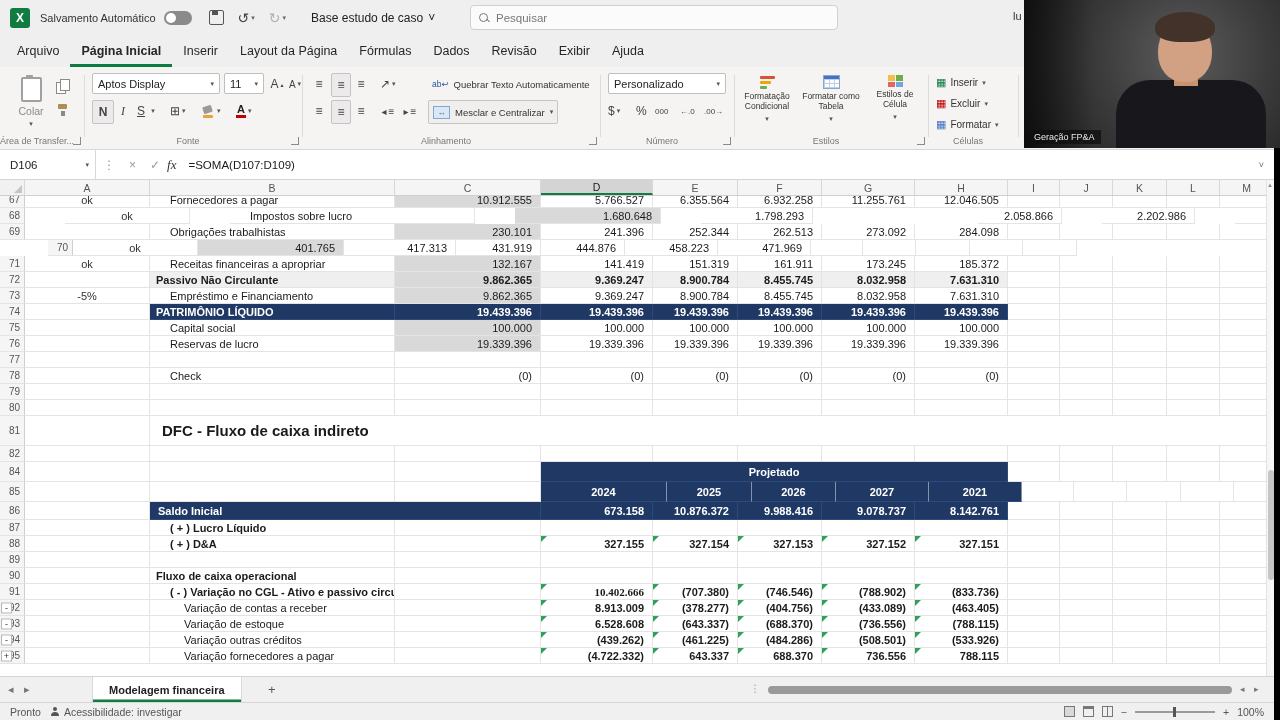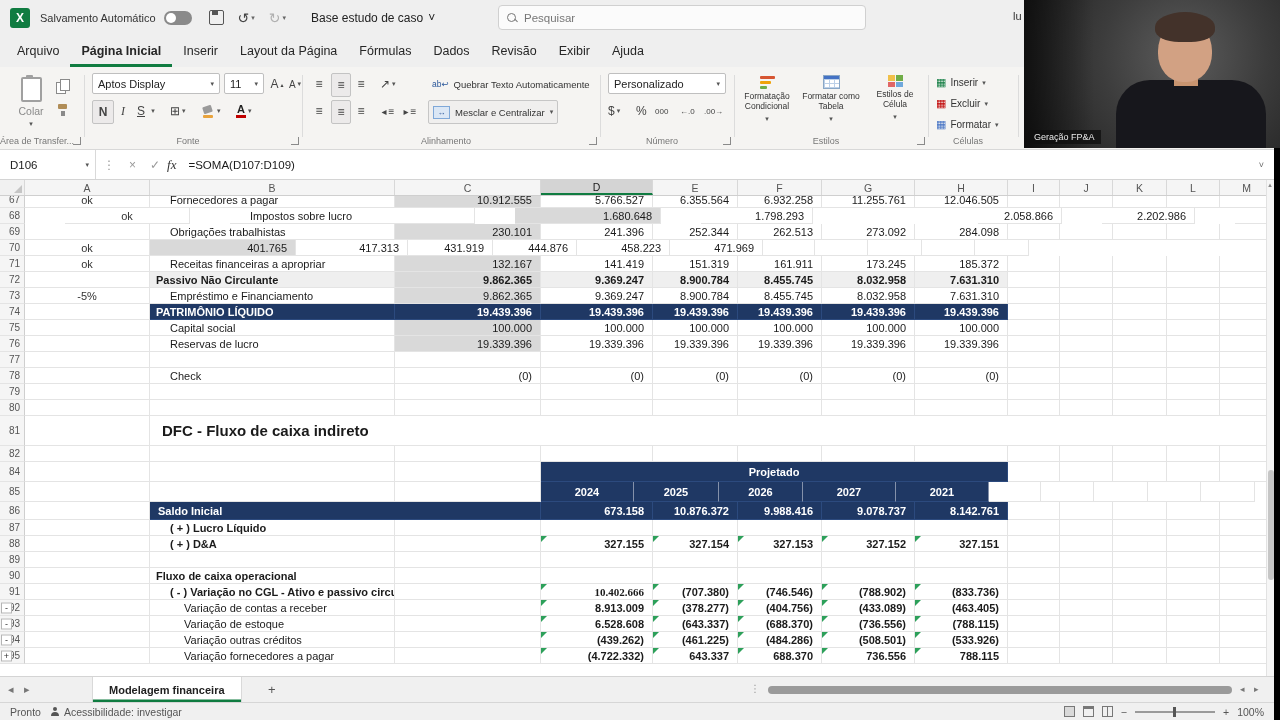--- a/index.html
+++ b/index.html
@@ -11,21 +11,21 @@
   .titlebar{top:0;height:35px;background:#efefef;display:flex;align-items:center;font-size:11px;color:#333;}
   .xlicon{width:20px;height:20px;background:#107c41;border-radius:3px;color:#fff;font-weight:700;
           display:flex;align-items:center;justify-content:center;font-size:12px;margin:0 10px 0 10px;}
   .toggle{width:28px;height:14px;border-radius:8px;background:#8a8a8a;position:relative;margin:0 10px 0 8px;}
   .toggle i{position:absolute;left:2px;top:2px;width:10px;height:10px;border-radius:50%;background:#fff;}
   .tbbtn{margin:0 7px;color:#444;font-size:14px;display:flex;align-items:center;gap:2px;}
   .tbbtn .sm{font-size:7px;color:#666;}
   .tbbtn.disabled{color:#b0b0b0;}
   .doctitle{margin:0 6px 0 18px;font-size:12px;color:#222;display:flex;align-items:center;gap:5px;}
   .searchbox{position:absolute;left:470px;top:5px;width:350px;height:23px;background:#fbfbfb;border:1px solid #d0d0d0;
-             border-radius:4px;display:flex;align-items:center;padding:0 8px;gap:7px;color:#777;font-size:11.5px;margin-left:28px;}
+             border-radius:4px;display:flex;align-items:center;padding:0 8px;gap:7px;color:#777;font-size:11.5px;}
   .mag{width:10px;height:10px;position:relative;}
   .mag::before{content:"";position:absolute;left:0;top:0;width:7px;height:7px;border:1.4px solid #777;border-radius:50%;}
   .mag::after{content:"";position:absolute;left:7px;top:7px;width:4px;height:1.4px;background:#777;transform:rotate(45deg);}
   .floppy{width:13px;height:13px;border:1.5px solid #555;border-radius:2px;position:relative;}
   .floppy::before{content:"";position:absolute;left:2px;top:0;width:6px;height:4px;background:#555;}
   .userfrag{position:absolute;left:1013px;top:10px;font-size:11px;color:#333;}
 
   
   .menubar{top:35px;height:32px;background:#efefef;display:flex;align-items:flex-end;padding-left:6px;}
   .mtab{padding:7px 11px 9px;font-size:12.5px;color:#262626;cursor:default;white-space:nowrap;}
@@ -460,21 +460,21 @@
       <div class="c num" style="width: 85px;">252.344</div>
       <div class="c num" style="width: 84px;">262.513</div>
       <div class="c num" style="width: 93px;">273.092</div>
       <div class="c num" style="width: 93px;">284.098</div>
       <div class="c" style="width: 52px;"></div>
       <div class="c" style="width: 53px;"></div>
       <div class="c" style="width: 54px;"></div>
       <div class="c" style="width: 53px;"></div>
       <div class="c" style="width: 54px;"></div>
     </div>
-    <div class="grow" style="height: 16px;">
+    <div class="grow" style="height: 16px; padding-left: 48px;">
       <div class="rn">
         <span>70</span>
       </div>
       <div class="c ca" style="width: 125px;">ok</div>
       <div class="c num" style="width: 146px; background: rgb(217, 217, 217);">401.765</div>
       <div class="c num" style="width: 112px;">417.313</div>
       <div class="c num" style="width: 85px;">431.919</div>
       <div class="c num" style="width: 84px;">444.876</div>
       <div class="c num" style="width: 93px;">458.223</div>
       <div class="c num" style="width: 93px;">471.969</div>
@@ -703,21 +703,21 @@
       <div class="c" style="width: 53px;"></div>
       <div class="c" style="width: 54px;"></div>
     </div>
     <div class="grow" style="height: 20px;">
       <div class="rn">
         <span>85</span>
       </div>
       <div class="c ca" style="width: 125px;"></div>
       <div class="c" style="width: 245px;"></div>
       <div class="c" style="width: 146px;"></div>
-      <div class="c navy b ymid ysep" style="width: 93px;">2024</div>
+      <div class="c navy b ymid ysep" style="width: 126px;">2024</div>
       <div class="c navy b ymid ysep" style="width: 85px;">2025</div>
       <div class="c navy b ymid ysep" style="width: 84px;">2026</div>
       <div class="c navy b ymid ysep" style="width: 93px;">2027</div>
       <div class="c navy b ymid ysep" style="width: 93px;">2021</div>
       <div class="c" style="width: 52px;"></div>
       <div class="c" style="width: 53px;"></div>
       <div class="c" style="width: 54px;"></div>
       <div class="c" style="width: 53px;"></div>
       <div class="c" style="width: 54px;"></div>
     </div>

